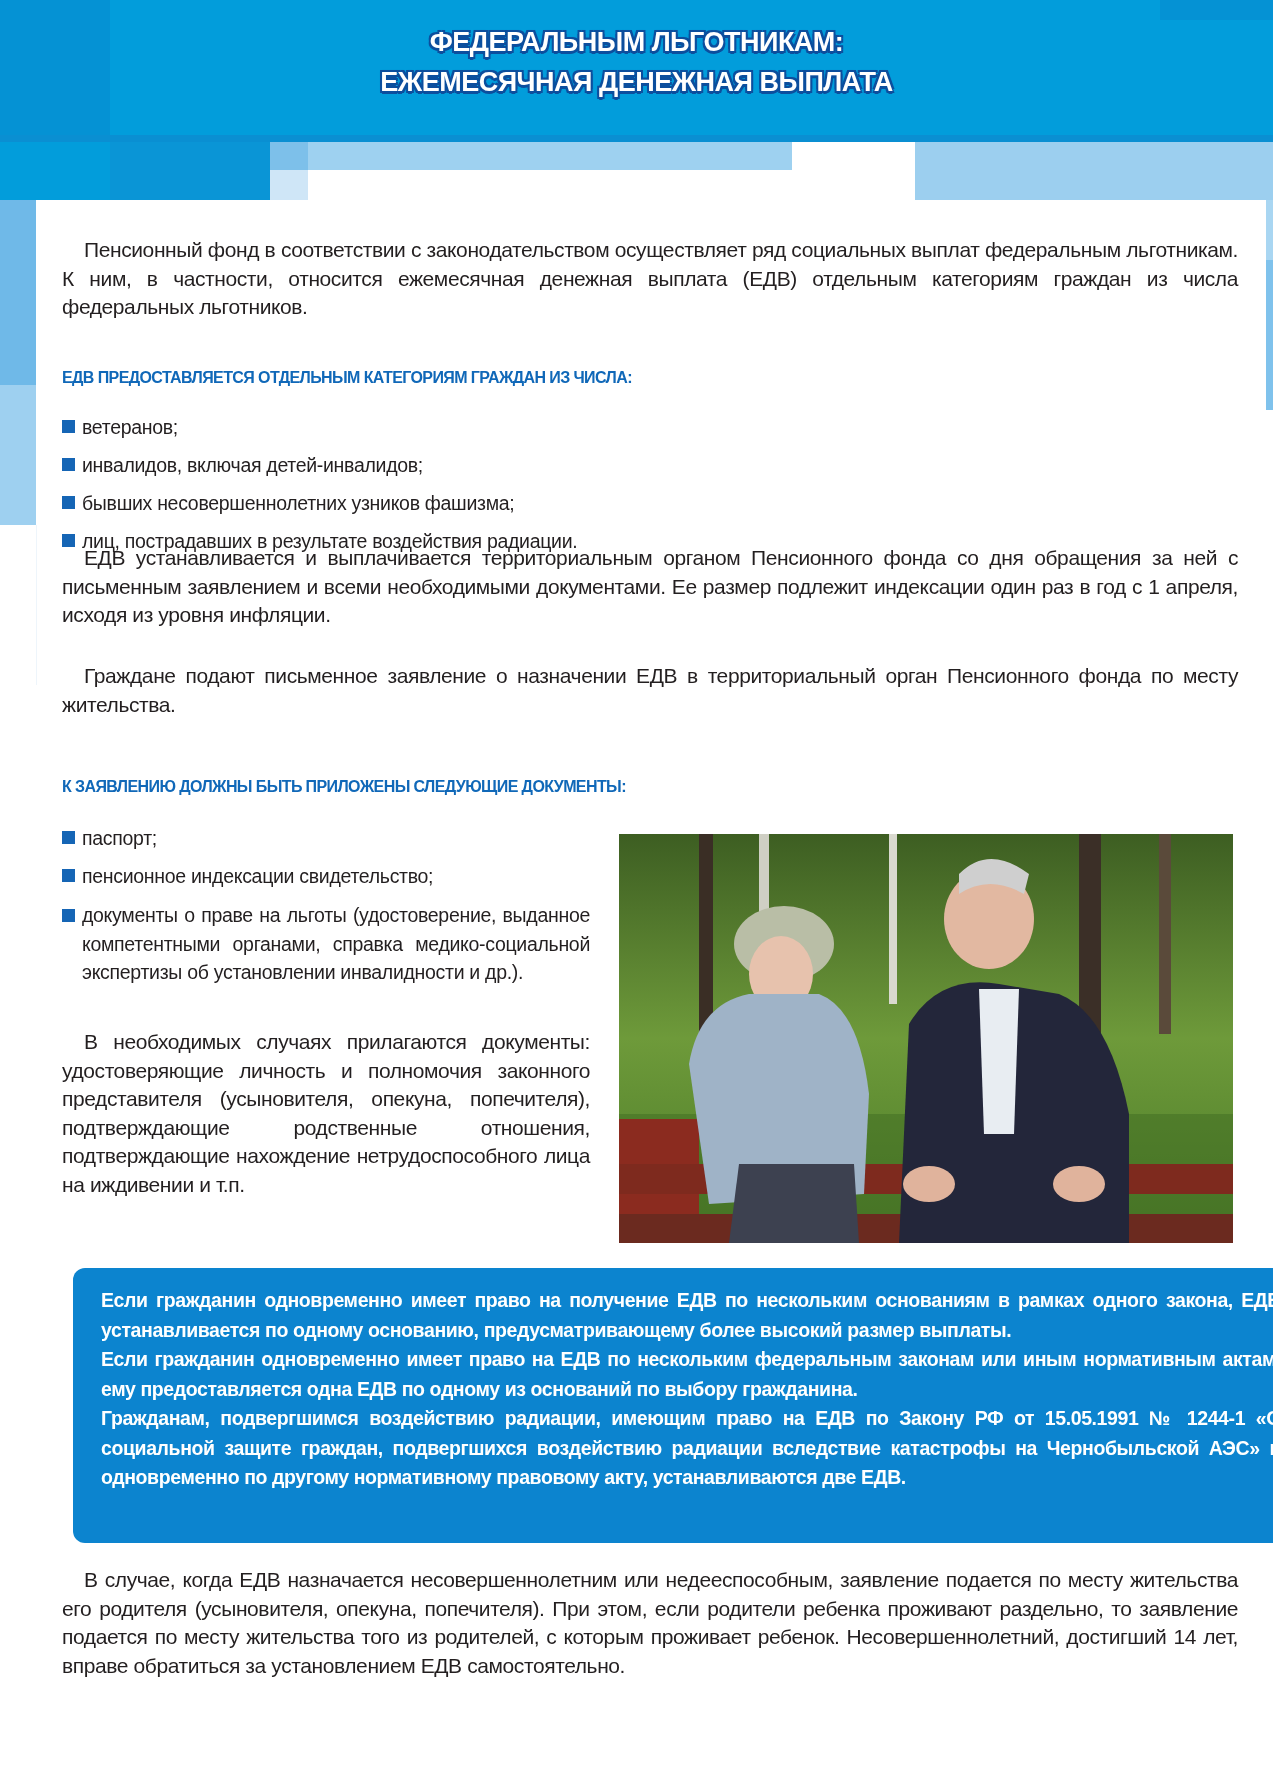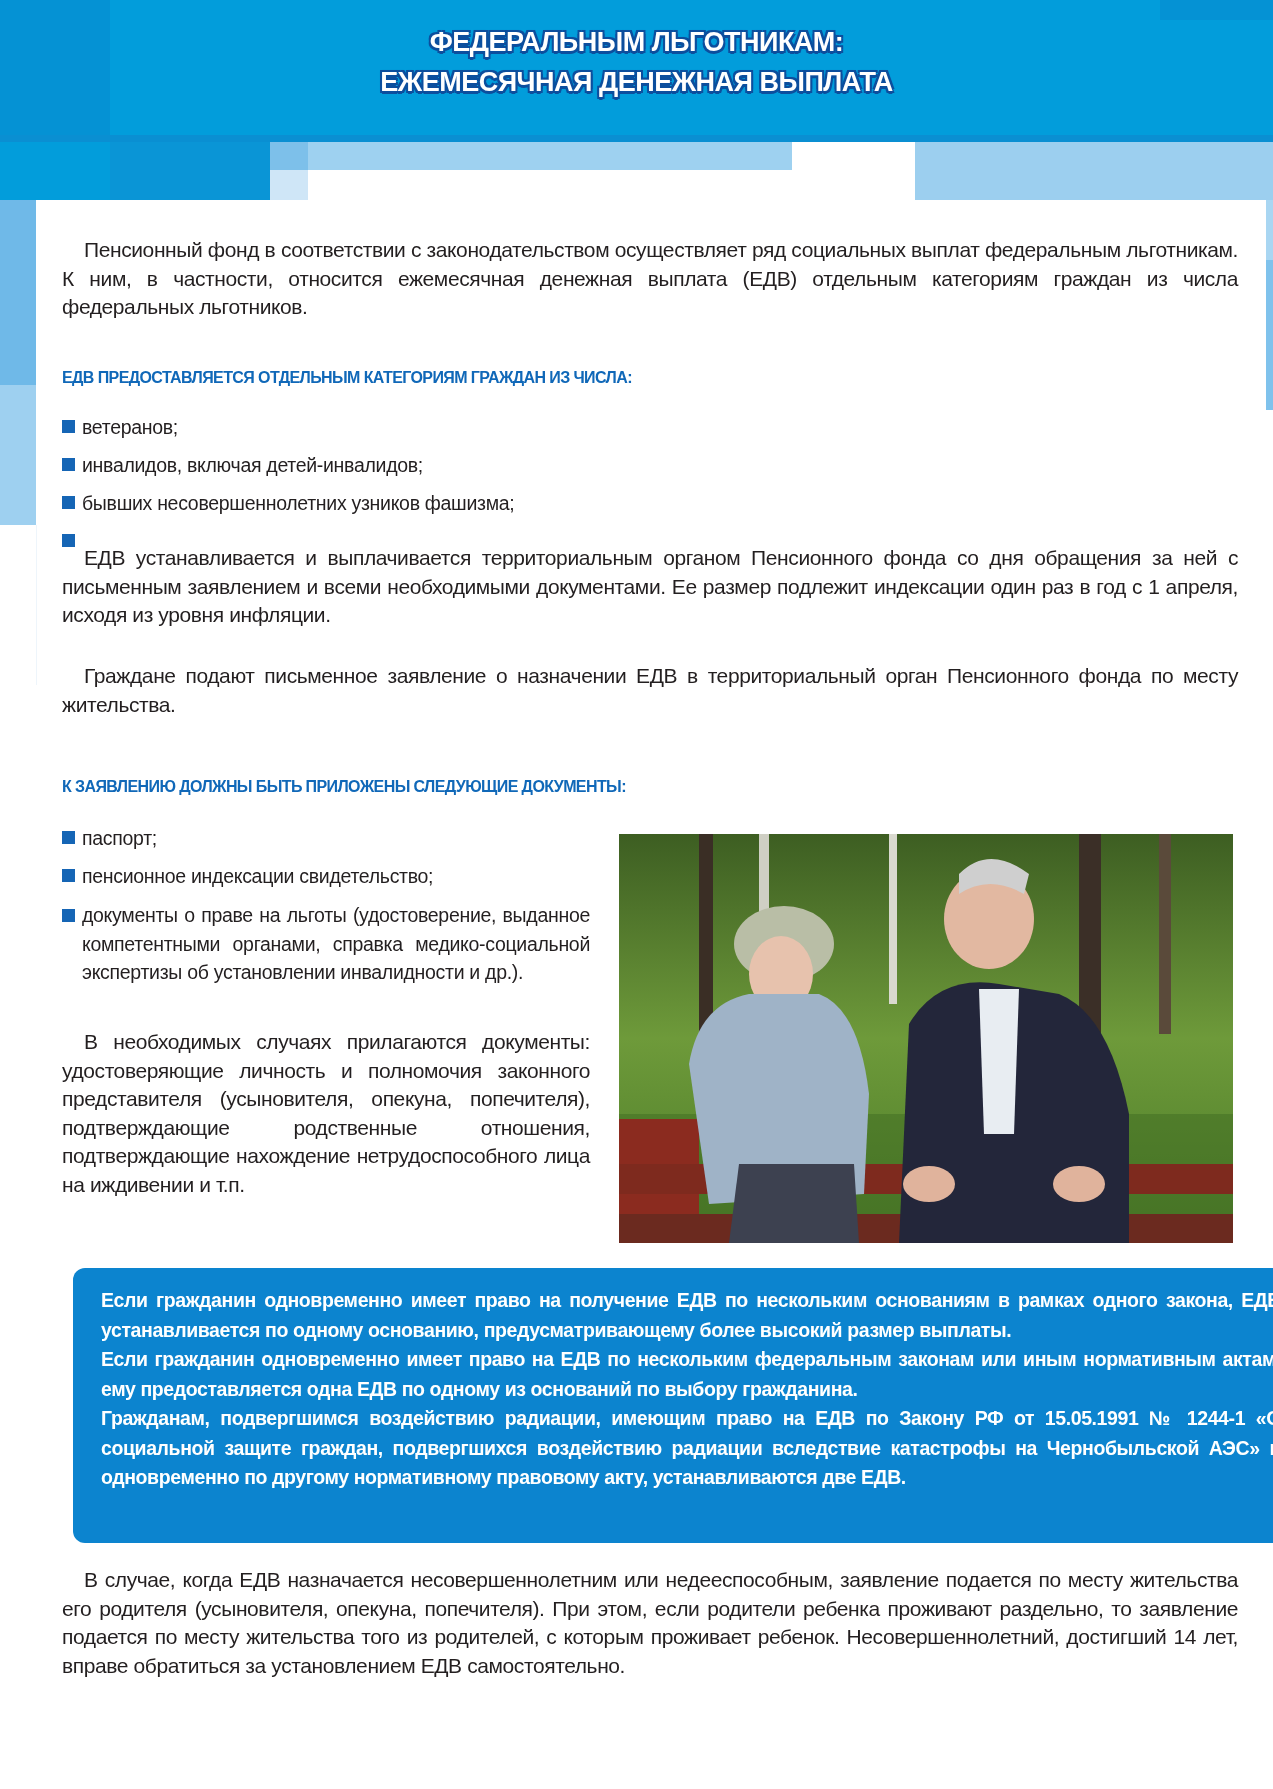--- a/index.html
+++ b/index.html
@@ -94,21 +94,21 @@
   <div>ЕЖЕМЕСЯЧНАЯ ДЕНЕЖНАЯ ВЫПЛАТА</div>
 </div>
 
 <div class="p" style="top:236px;"><span class="ind"></span><span>Пенсионный фонд в соответствии с законодательством осуществляет ряд социальных выплат федеральным льготникам. К ним, в частности, относится ежемесячная денежная выплата (ЕДВ) отдельным категориям граждан из числа федеральных льготников.</span></div>
 
 <div class="h2" style="top:362px;">ЕДВ ПРЕДОСТАВЛЯЕТСЯ ОТДЕЛЬНЫМ КАТЕГОРИЯМ ГРАЖДАН ИЗ ЧИСЛА:</div>
 <ul class="bl" style="top:400px;">
   <li><span class="sq"></span><span>ветеранов;</span></li>
   <li><span class="sq"></span><span>инвалидов, включая детей-инвалидов;</span></li>
   <li><span class="sq"></span><span>бывших несовершеннолетних узников фашизма;</span></li>
-  <li><span class="sq"></span></li>
+  <li><span class="sq"></span><span>лиц, пострадавших в результате воздействия радиации.</span></li>
 </ul>
 <div class="p" style="top:544px;"><span class="ind"></span><span>ЕДВ устанавливается и выплачивается территориальным органом Пенсионного фонда  со дня обращения за ней с письменным заявлением и всеми необходимыми документами. Ее размер подлежит индексации один раз в год с 1 апреля, исходя из уровня инфляции.</span></div>
 <div class="p" style="top:662px;"><span class="ind"></span><span>Граждане подают письменное заявление о назначении ЕДВ в территориальный орган Пенсионного фонда  по месту жительства.</span></div>
 
 <div class="h2" style="top:771px;">К ЗАЯВЛЕНИЮ ДОЛЖНЫ БЫТЬ ПРИЛОЖЕНЫ СЛЕДУЮЩИЕ ДОКУМЕНТЫ:</div>
 <ul class="bl" style="top:811px; width:530px;">
   <li><span class="sq"></span><span>паспорт;</span></li>
   <li><span class="sq"></span><span>пенсионное индексации свидетельство;</span></li>
   <li style="line-height:28.5px; margin-top:6px; text-align:justify;"><span class="sq" style="top:8px;"></span><span>документы о праве на льготы (удостоверение, выданное компетентными органами, справка медико-социальной экспертизы об установлении инвалидности и др.).</span></li>
 </ul>

